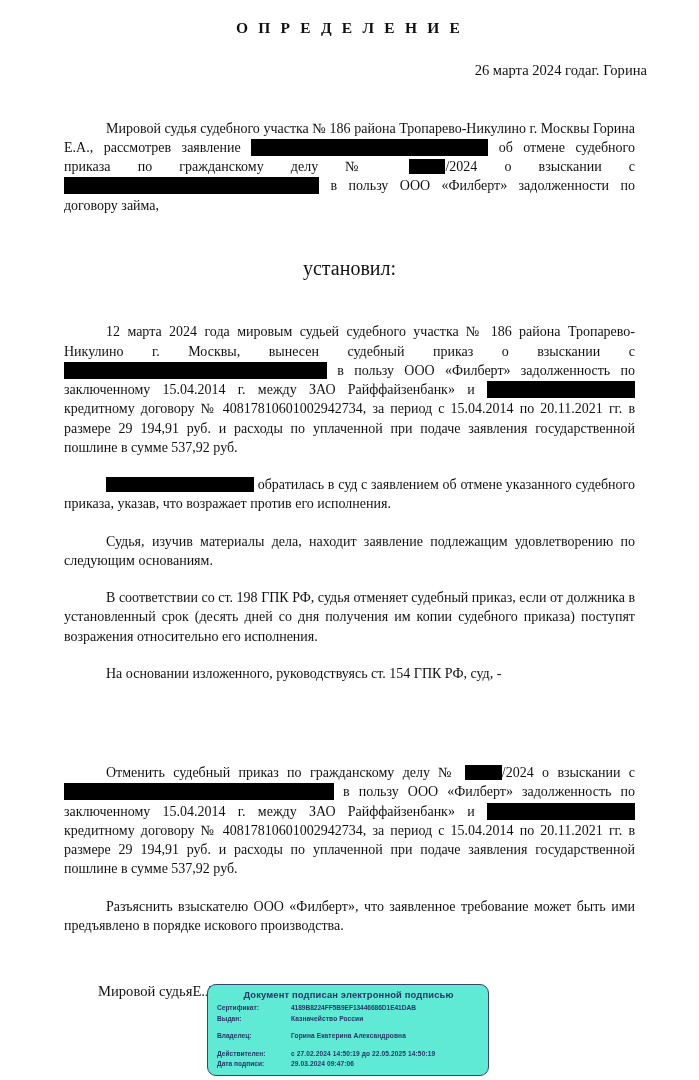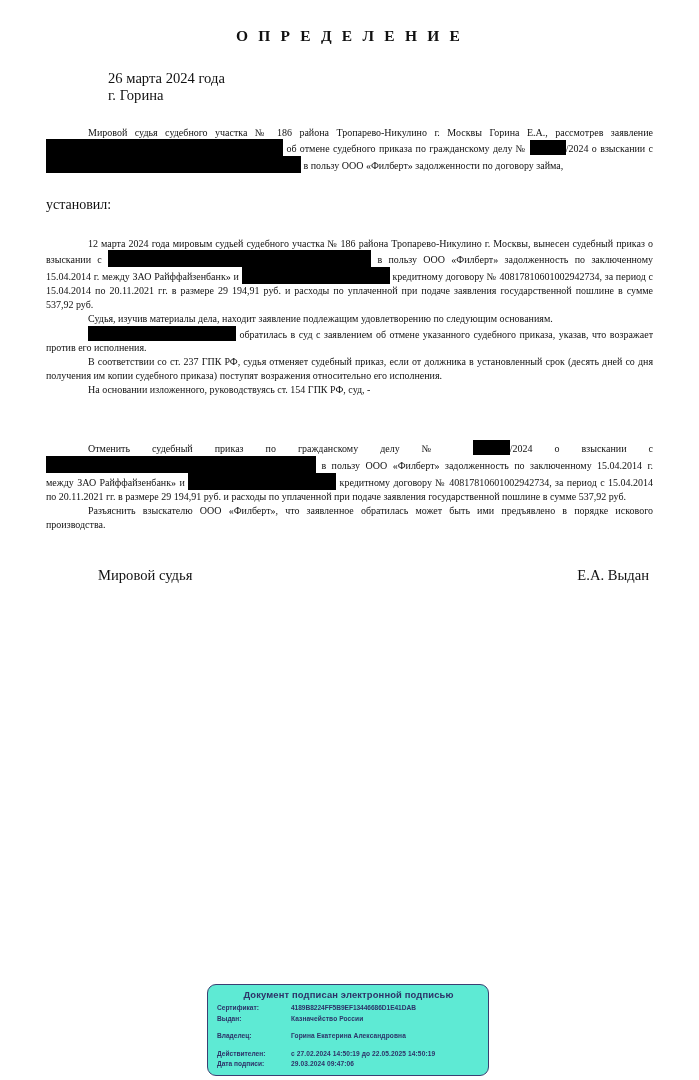--- a/index.html
+++ b/index.html
@@ -13,21 +13,21 @@
     height: 1080px;
     position: relative;
     font-family: "Liberation Serif", "DejaVu Serif", serif;
     color: #111111;
     overflow: hidden;
   }
 
   .page {
     position: absolute;
     inset: 0;
-    padding: 8px 46px;
+    padding: 0 46px;
     box-sizing: border-box;
   }
 
   
   .doc-title {
     text-align: center;
     font-size: 15.5px;
     font-weight: bold;
     letter-spacing: 3.2px;
     margin-top: 19px;
@@ -36,61 +36,60 @@
   }
 
   
   .meta-row {
     display: flex;
     justify-content: flex-end;
     align-items: baseline;
     margin-top: 24px;
     font-size: 14.6px;
     padding: 0 6px 0 62px;
-    flex-direction: column;
   }
 
   
   .para {
-    font-size: 10px;
+    font-size: 14px;
     line-height: 1.375;
     text-align: justify;
     text-justify: inter-word;
-    margin: 0;
+    margin: 18px;
     text-indent: 42px;
     hyphens: none;
   }
   .para + .para { margin-top: 0; }
 
   .block-gap-lg { height: 22px; }
 
   .centered {
-    font-size: 14px;
+    text-align: center;
+    font-size: 20px;
     line-height: 1.375;
     text-indent: 0;
   }
 
   
   .redact {
     display: inline-block;
     background: #000000;
     vertical-align: -3px;
     height: 15px;
     border-radius: 0;
   }
   .redact.tall { height: 17px; vertical-align: -4px; }
 
   
   .sign-row {
     display: flex;
-    justify-content: space-between;
     align-items: baseline;
     font-size: 14.6px;
     padding: 0 4px 0 52px;
-    margin-top: 36px;
+    margin-top: 48px;
   }
 
   
   .stamp-wrap {
     position: absolute;
     left: 207px;
     top: 984px;
     width: 282px;
   }
   .stamp {
@@ -144,36 +143,36 @@
   <p class="para"><span>Мировой судья судебного участка № 186 района Тропарево-Никулино г. Москвы Горина Е.А., рассмотрев заявление</span> <span class="redact tall" style="width:237px"></span> <span>об отмене судебного приказа по гражданскому делу №</span> <span class="redact" style="width:36px"></span><span>/2024 о взыскании с</span> <span class="redact tall" style="width:255px"></span> <span>в пользу ООО «Филберт» задолженности по договору займа,</span></p>
 
   <div class="block-gap-lg"></div>
 
   <div class="centered">установил:</div>
 
   <div class="block-gap-lg"></div>
 
   <p class="para"><span>12 марта 2024 года мировым судьей судебного участка № 186 района Тропарево-Никулино г. Москвы, вынесен судебный приказ о взыскании с</span> <span class="redact tall" style="width:263px"></span> <span>в пользу ООО «Филберт» задолженность по заключенному 15.04.2014 г. между ЗАО Райффайзенбанк» и</span> <span class="redact tall" style="width:148px"></span> <span>кредитному договору № 40817810601002942734, за период с 15.04.2014 по 20.11.2021 гг. в размере 29 194,91 руб. и расходы по уплаченной при подаче заявления государственной пошлине в сумме 537,92 руб.</span></p>
 
+  <p class="para"><span class="redact" style="width:148px"></span> <span>обратилась в суд с заявлением об отмене указанного судебного приказа, указав, что возражает против его исполнения.</span></p>
+
   <p class="para">Судья, изучив материалы дела, находит заявление подлежащим удовлетворению по следующим основаниям.</p>
 
-  <p class="para"><span class="redact" style="width:148px"></span> <span>обратилась в суд с заявлением об отмене указанного судебного приказа, указав, что возражает против его исполнения.</span></p>
-
-  <p class="para">В соответствии со ст. 237 ГПК РФ, судья отменяет судебный приказ, если от должника в установленный срок (десять дней со дня получения им копии судебного приказа) поступят возражения относительно его исполнения.</p>
+  <p class="para">В соответствии со ст. 198 ГПК РФ, судья отменяет судебный приказ, если от должника в установленный срок (десять дней со дня получения им копии судебного приказа) поступят возражения относительно его исполнения.</p>
 
   <p class="para">На основании изложенного, руководствуясь ст. 154 ГПК РФ, суд, -</p>
 
   <div class="block-gap-lg"></div>
 
 
   <div class="block-gap-lg"></div>
 
   <p class="para"><span>Отменить судебный приказ по гражданскому делу №</span> <span class="redact" style="width:37px"></span><span>/2024 о взыскании с</span> <span class="redact tall" style="width:270px"></span> <span>в пользу ООО «Филберт» задолженность по заключенному 15.04.2014 г. между ЗАО Райффайзенбанк» и</span> <span class="redact tall" style="width:148px"></span> <span>кредитному договору № 40817810601002942734, за период с 15.04.2014 по 20.11.2021 гг. в размере 29 194,91 руб. и расходы по уплаченной при подаче заявления государственной пошлине в сумме 537,92 руб.</span></p>
 
-  <p class="para">Разъяснить взыскателю ООО «Филберт», что заявленное обратилась может быть ими предъявлено в порядке искового производства.</p>
+  <p class="para">Разъяснить взыскателю ООО «Филберт», что заявленное требование может быть ими предъявлено в порядке искового производства.</p>
 
   <div class="sign-row">
     <span>Мировой судья</span>
     <span>Е.А. Выдан</span>
   </div>
 
 </div>
 
 <div class="stamp-wrap">
   <div class="stamp">

